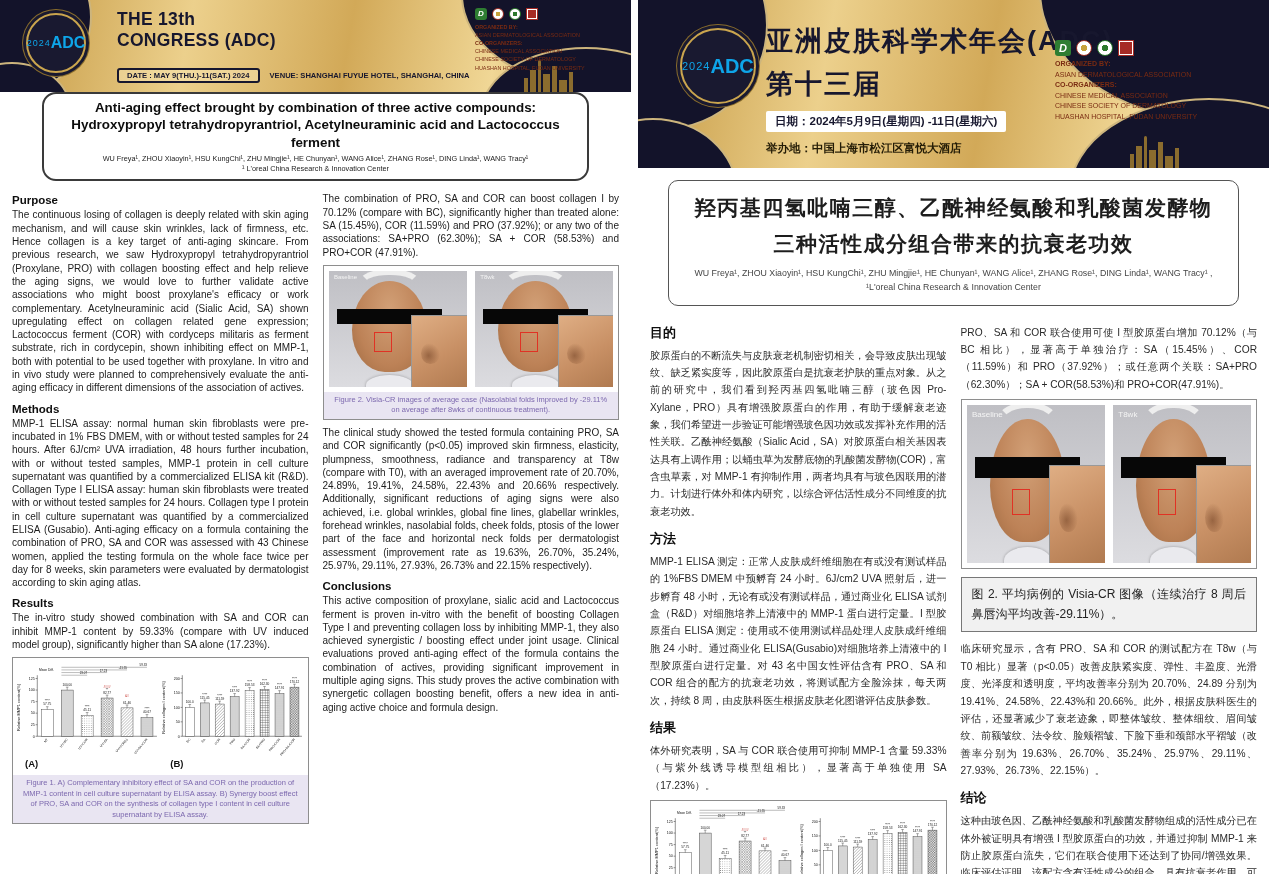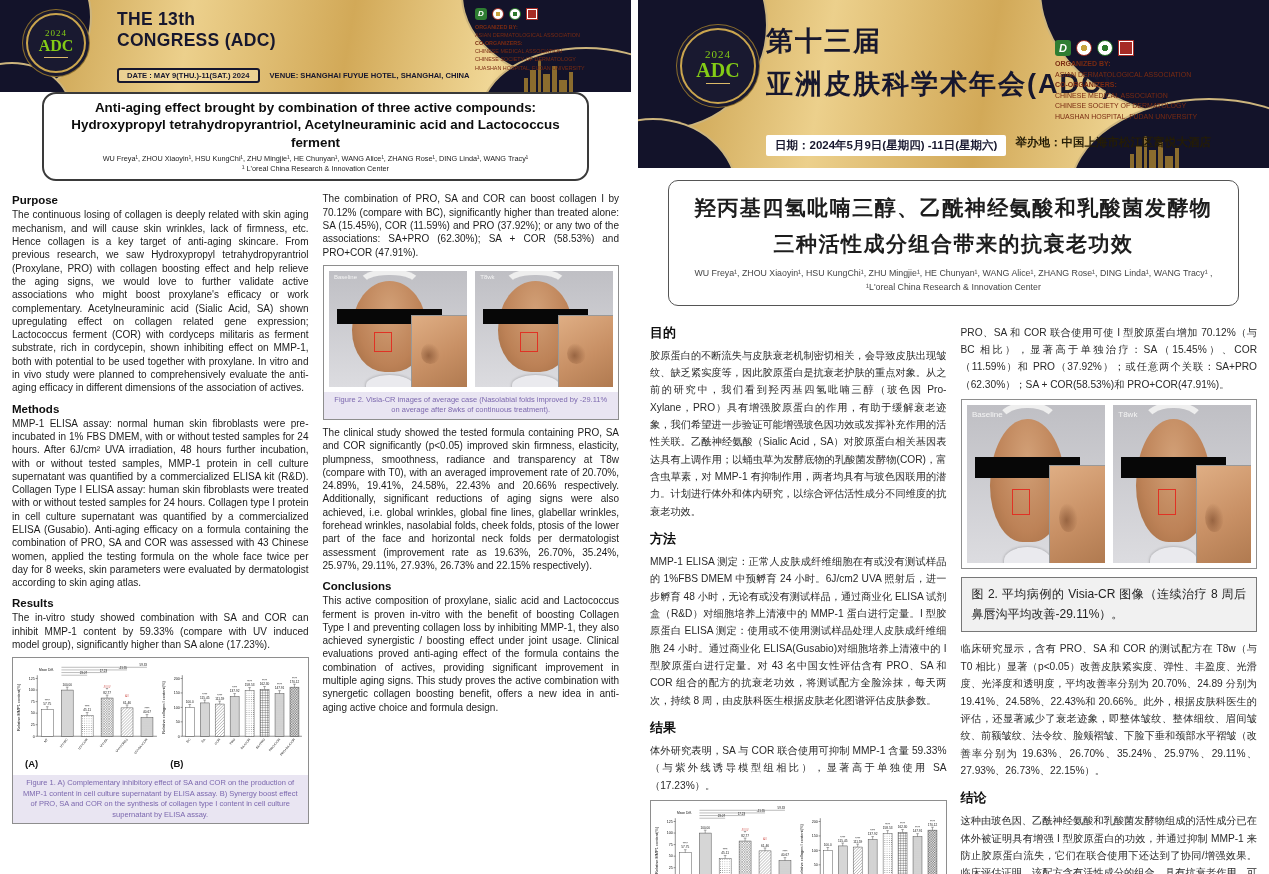--- a/index.html
+++ b/index.html
@@ -18,36 +18,36 @@
   .c-bl { left:-48px; bottom:-70px; width:120px; height:100px; border-radius:50%; }
   .c-tr { right:-80px; top:-95px; width:250px; height:180px; border-radius:50%; }
   .c-br { right:-60px; bottom:-85px; width:210px; height:130px; border-radius:50%; }
   .banner-zh .c-tl { width:210px; height:210px; left:-80px; top:-80px; }
   .banner-zh .c-tr { width:340px; height:260px; right:-110px; top:-140px; }
   .banner-zh .c-br { width:280px; height:190px; right:-80px; bottom:-120px; }
   .banner-zh .c-bl { width:170px; height:150px; left:-70px; bottom:-100px; }
 
   .adc-logo { position:absolute; border-radius:50%; background:#191930; z-index:3;
     border:2px solid #caa54e; box-shadow:0 0 0 3px #191930,0 0 0 4px #8a6d2c;
-    display:flex; flex-direction:column; align-items:center; justify-content:center; color:#84cc16;font-family:Liberation Serif, serif; }
+    display:flex; align-items:center; justify-content:center; color:#0ea5e9; }
   .banner-en .adc-logo { left:26px; top:13px; width:60px; height:60px; }
   .banner-zh .adc-logo { left:42px; top:28px; width:76px; height:76px; }
   .logo-year { font-size:9px; letter-spacing:1px; }
   .banner-zh .logo-year { font-size:11px; }
   .logo-acronym { font-size:16px; font-weight:800; line-height:1.05; }
   .banner-zh .logo-acronym { font-size:20px; }
   .logo-rule { width:24px; border-top:1px solid #dcba68; margin-top:2px; }
 
   .congress-title { position:absolute; font-weight:800; color:#17172e; z-index:2; }
   .banner-en .congress-title { left:117px; top:9px; font-size:17.5px; line-height:1.18; letter-spacing:.3px; }
   .banner-zh .congress-title { left:128px; top:20px; font-size:27px; line-height:1.6; letter-spacing:2px; }
 
   .banner-meta { position:absolute; z-index:2; display:flex; align-items:center; gap:10px; }
   .banner-en .banner-meta { left:117px; bottom:9px; }
-  .banner-zh .banner-meta { left:128px; bottom:12px; flex-direction:row; align-items:flex-start; gap:9px; }
+  .banner-zh .banner-meta { left:128px; bottom:12px; flex-direction:column; align-items:flex-start; gap:9px; }
   .date-badge { border:2px solid #17172e; border-radius:3px; padding:1px 8px; font-size:7.6px;
     font-weight:700; color:#17172e; background:rgba(250,232,185,.45); white-space:nowrap; }
   .venue-label { font-size:7.6px; font-weight:700; color:#17172e; white-space:nowrap; }
   .banner-zh .date-badge { background:#fff; border:none; border-radius:2px; padding:3px 9px;
     font-size:11.5px; font-weight:600; }
   .banner-zh .venue-label { font-size:11.5px; font-weight:600; color:#241c06; }
 
   .org-block { position:absolute; z-index:2; display:flex; flex-direction:column; gap:3px; }
   .banner-en .org-block { right:36px; top:8px; width:120px; }
   .banner-zh .org-block { right:46px; top:40px; width:168px; }
@@ -432,22 +432,22 @@
         <span class="sk5"></span>
           <span class="sk6"></span>
           <span class="sk7"></span>
       </div>
       <div class="adc-logo">
         <span class="logo-year">2024</span>
         <span class="logo-acronym">ADC</span>
         <span class="logo-rule"></span>
       </div>
       <div class="congress-title">
+        <div>亚洲皮肤科学术年会(ADC)</div>
         <div>第十三届</div>
-        <div>亚洲皮肤科学术年会(ADC)</div>
       </div>
       <div class="banner-meta">
         <span class="date-badge">日期：2024年5月9日(星期四) -11日(星期六)</span>
         <span class="venue-label">举办地：中国上海市松江区富悦大酒店</span>
       </div>
       <div class="org-block">
         <div class="org-logos">
           <span class="org-logo logo-ada">D</span>
           <span class="org-logo logo-cma"></span>
           <span class="org-logo logo-csd"></span>

